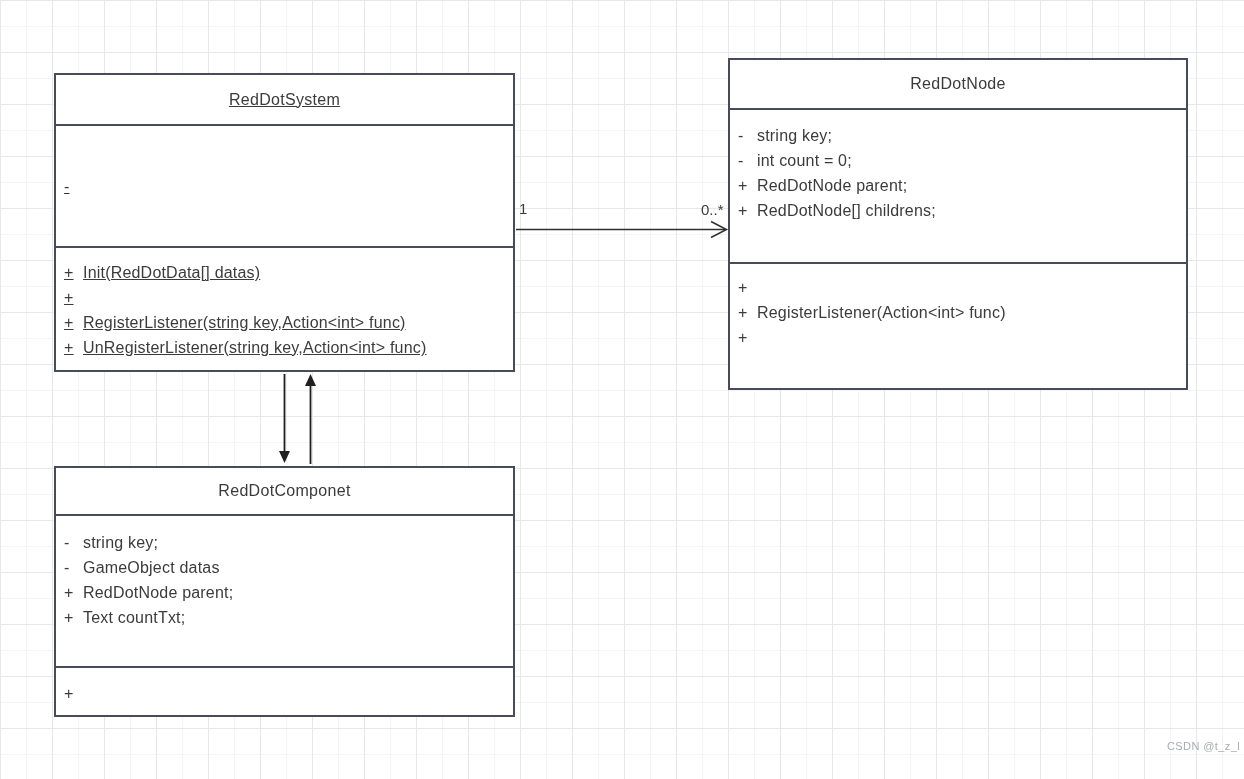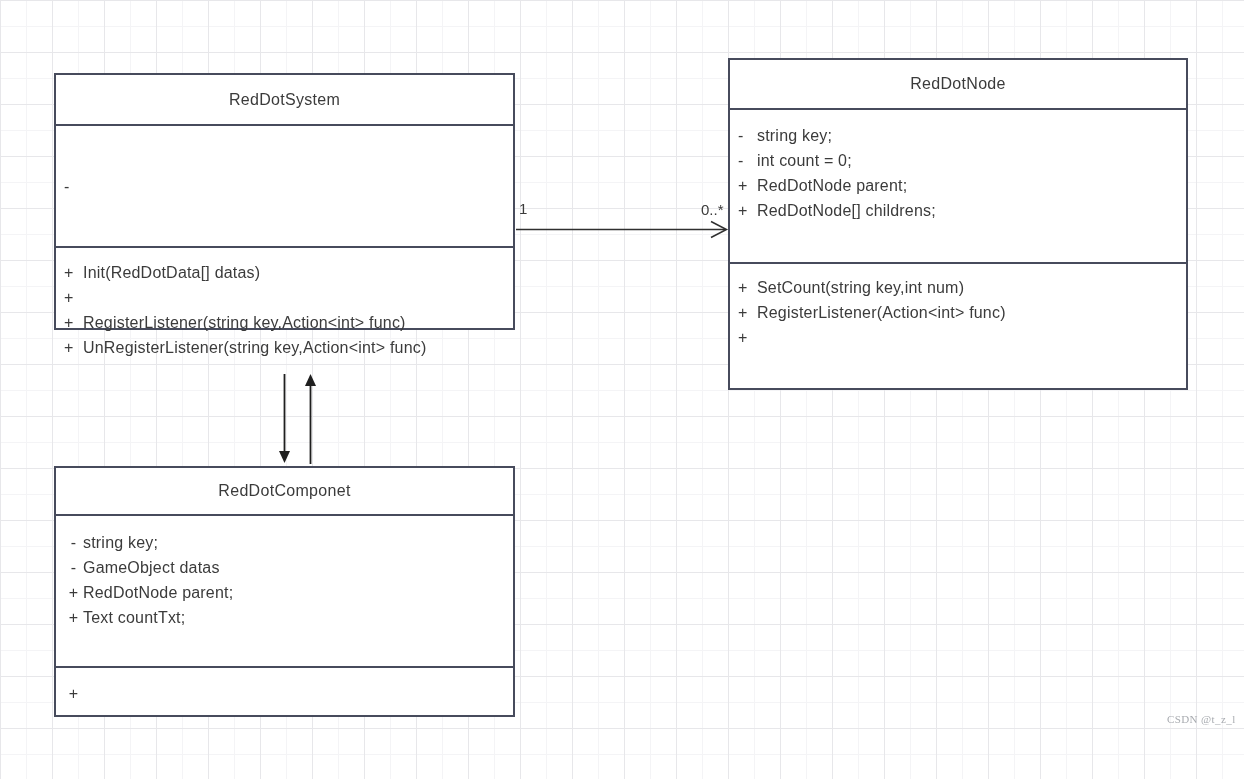--- a/index.html
+++ b/index.html
@@ -63,21 +63,21 @@
 
     <g>
       <line x1="310.5" y1="384" x2="310.5" y2="464" stroke="#1f1f1f" stroke-width="1.8"></line>
       <path d="M310.5 374 L305 386 L316 386 Z" fill="#1f1f1f"></path>
     </g>
   </svg>
 
   <div class="mult-label" style="left:519px;top:200px;">1</div>
   <div class="mult-label" style="left:701px;top:201px;">0..*</div>
 
-  <div class="uml-class" style="left:54px;top:73px;width:461px;height:257px;">
+  <div class="uml-class" style="left:54px;top:73px;width:461px;height:299px;text-decoration:underline;">
     <div class="uml-title" style="height:51px;">RedDotSystem</div>
     <div class="uml-section attrs" style="height:120px;padding-top:48px;">
       <div class="member">
         <span class="sign">-</span>
       </div>
     </div>
     <div class="uml-section methods" style="padding-top:12px;">
       <div class="member">
         <span class="sign">+</span>
         <span>Init(RedDotData[] datas)</span>
@@ -112,33 +112,32 @@
         <span>RedDotNode parent;</span>
       </div>
       <div class="member">
         <span class="sign">+</span>
         <span>RedDotNode[] childrens;</span>
       </div>
     </div>
     <div class="uml-section methods" style="padding-top:11px;">
       <div class="member">
         <span class="sign">+</span>
-        <span>SetCount(string key,int num)</span>
       </div>
       <div class="member">
         <span class="sign">+</span>
         <span>RegisterListener(Action&lt;int&gt; func)</span>
       </div>
       <div class="member">
         <span class="sign">+</span>
       </div>
     </div>
   </div>
 
-  <div class="uml-class" style="left:54px;top:466px;width:461px;height:251px;text-align:center;">
+  <div class="uml-class" style="left:54px;top:466px;width:461px;height:251px;">
     <div class="uml-title" style="height:48px;">RedDotComponet</div>
     <div class="uml-section attrs" style="height:150px;padding-top:14px;">
       <div class="member">
         <span class="sign">-</span>
         <span>string key;</span>
       </div>
       <div class="member">
         <span class="sign">-</span>
         <span>GameObject datas</span>
       </div>
@@ -151,15 +150,15 @@
         <span>Text countTxt;</span>
       </div>
     </div>
     <div class="uml-section methods" style="padding-top:13px;">
       <div class="member">
         <span class="sign">+</span>
       </div>
     </div>
   </div>
 
-  <div class="watermark" style="left:1167px;top:713px;font-family:Liberation Serif, serif;">CSDN @t_z_l</div>
+  <div class="watermark" style="left:1167px;top:740px;">CSDN @t_z_l</div>
 
 </div>
 
 </body></html>

